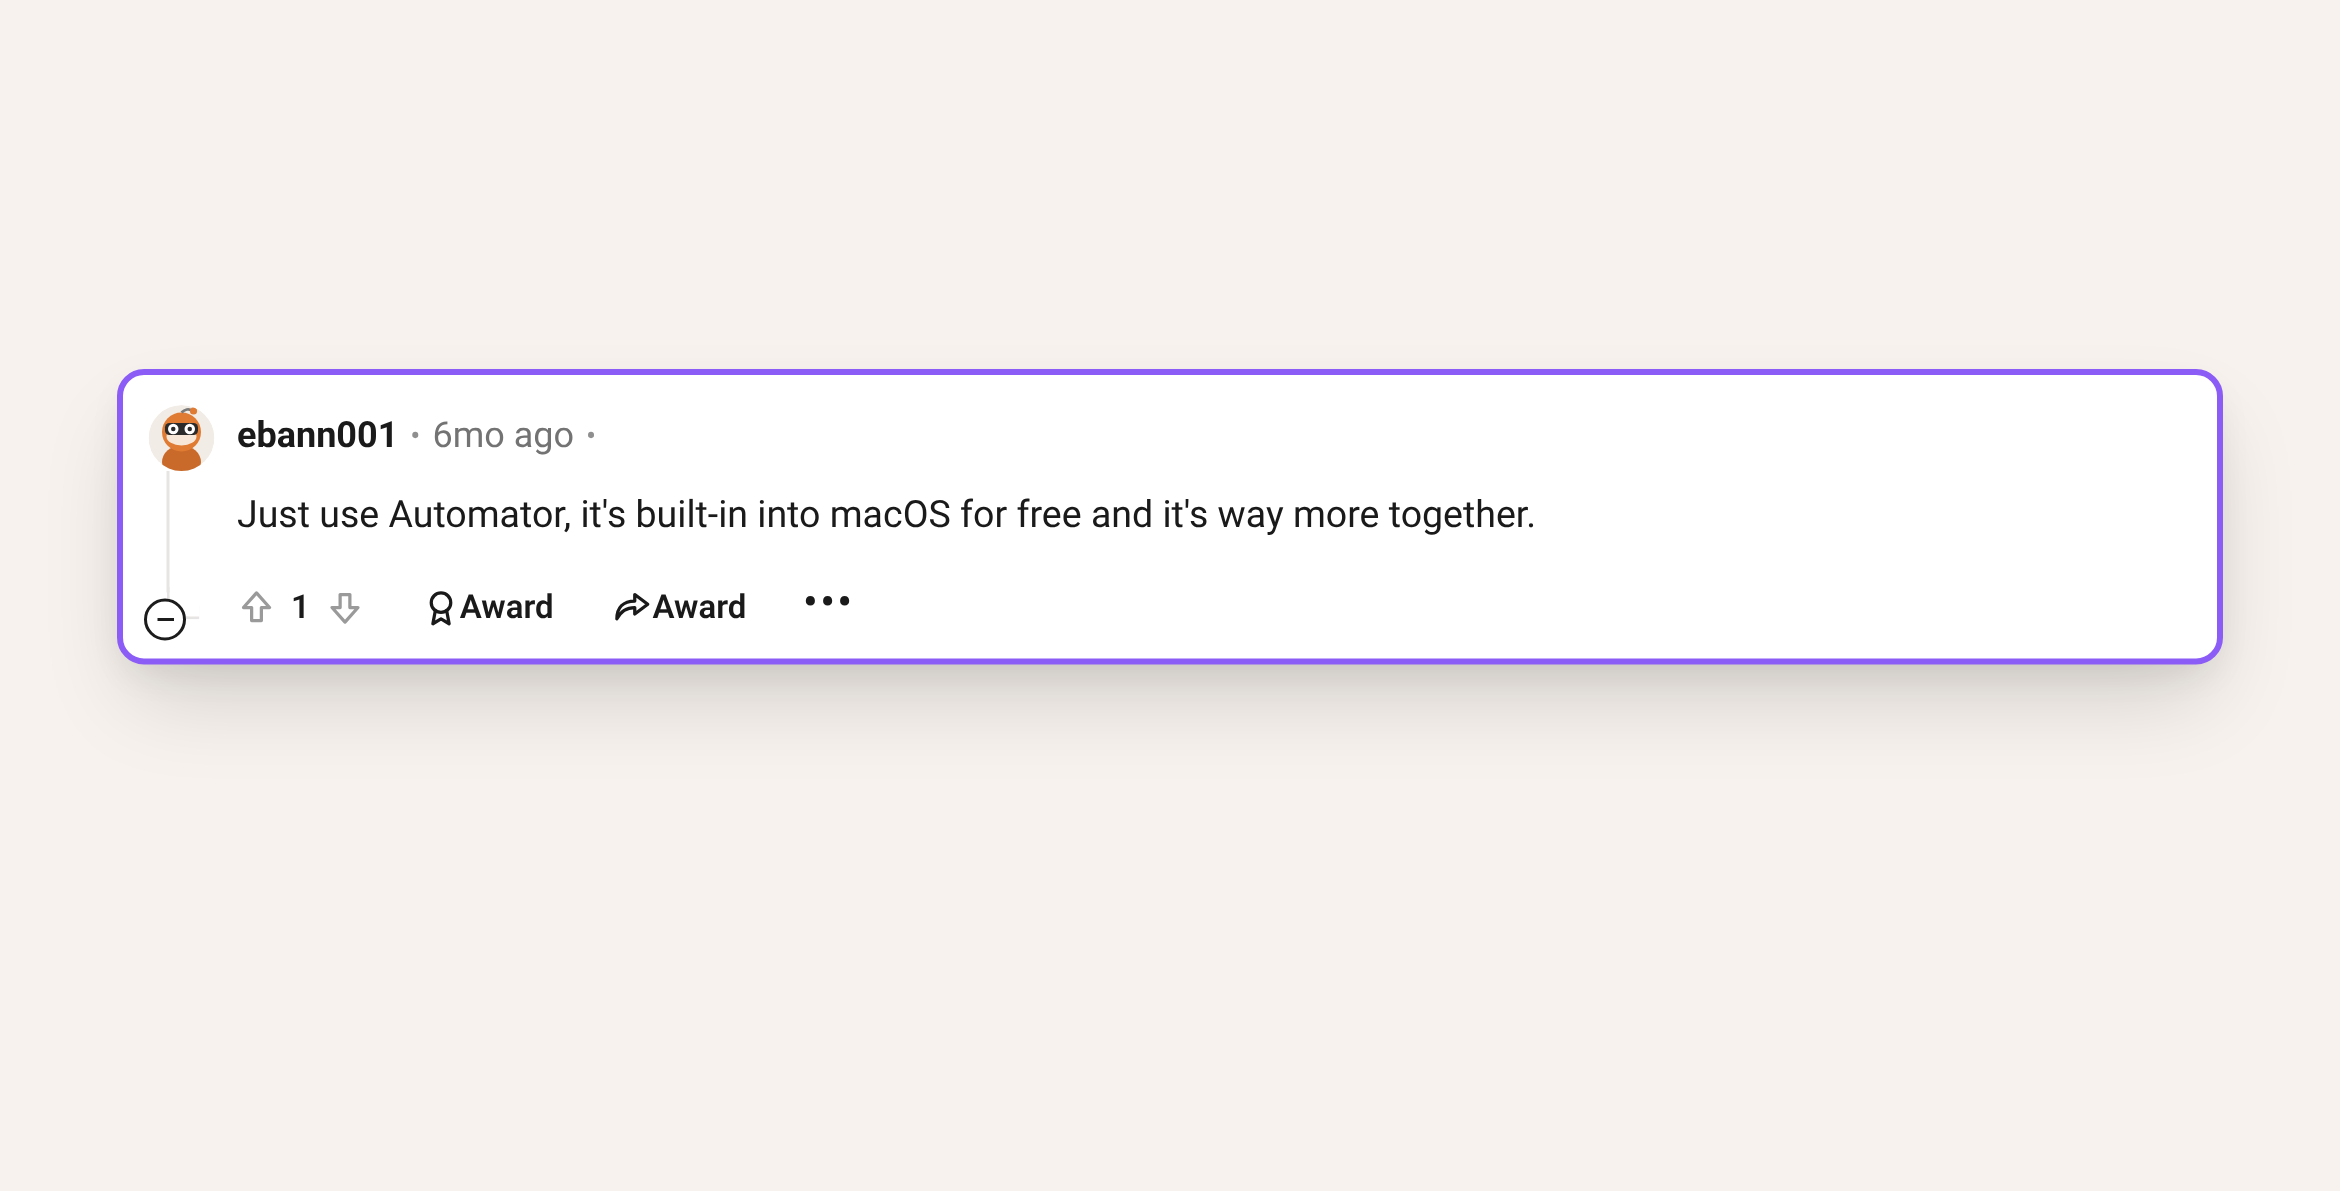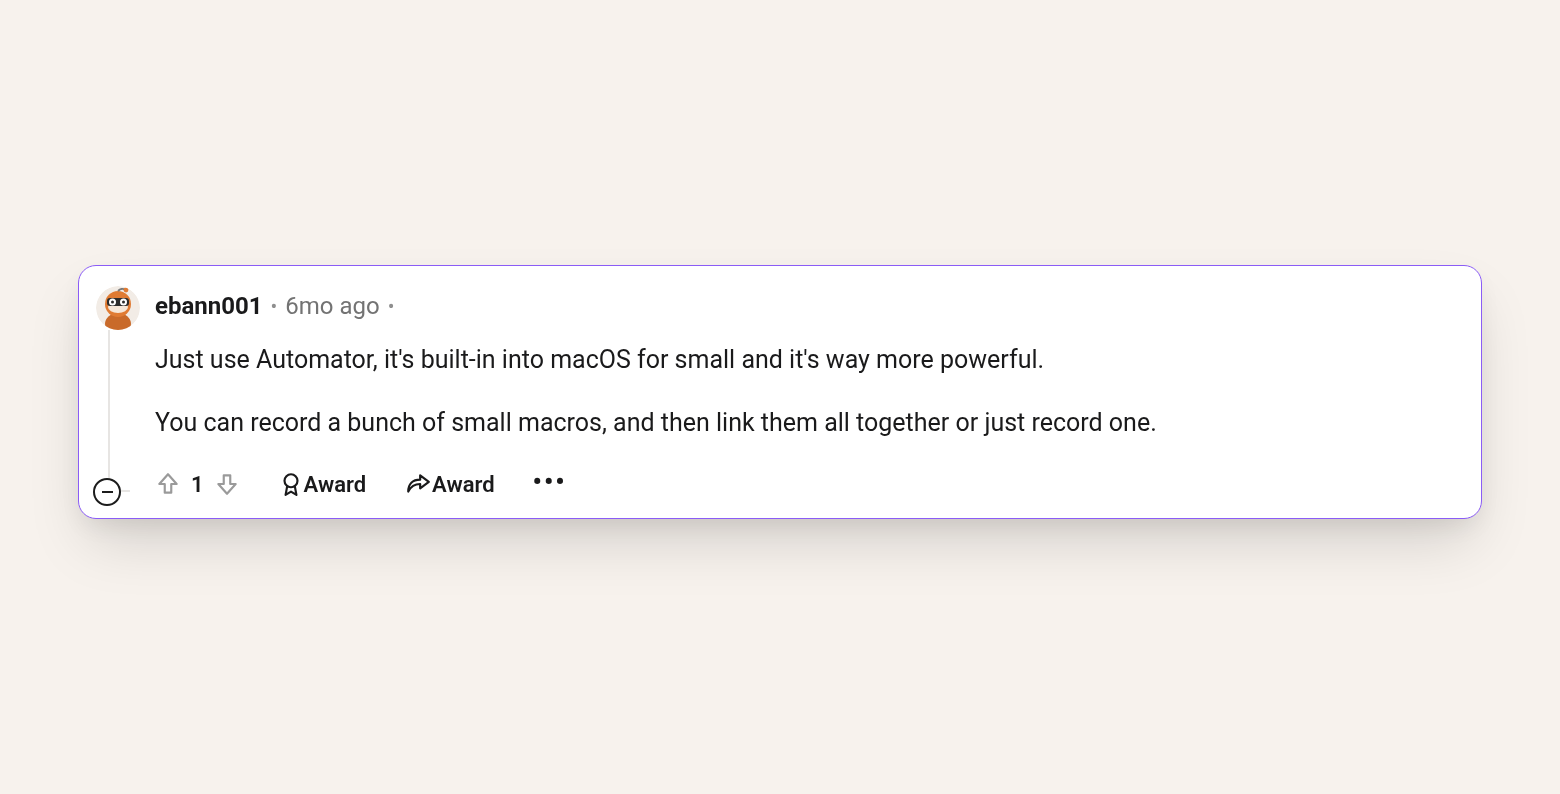--- a/index.html
+++ b/index.html
@@ -13,25 +13,25 @@
     overflow: hidden;
   }
   .stage {
     width: 1560px;
     height: 794px;
     position: relative;
   }
   .comment-card {
     position: absolute;
     left: 78px;
-    top: 265px;
+    top: 246px;
     width: 1404px;
     background: #ffffff;
     border-radius: 18px;
-    border: 1px solid #8b5cf6;
+    border: 4px solid #8b5cf6;
     box-shadow: 0 30px 60px -10px rgba(0,0,0,0.15), 0 10px 25px -5px rgba(0,0,0,0.08);
     padding: 18px 28px 12px 0;
   }
   .comment-inner {
     display: flex;
     align-items: stretch;
   }
   .left-col {
     width: 70px;
     flex: 0 0 70px;
@@ -196,22 +196,21 @@
       <div class="main-col">
 
         <div class="meta-row">
           <span class="username">ebann001</span>
           <span class="dot">•</span>
           <span class="timestamp">6mo ago</span>
           <span class="dot">•</span>
         </div>
 
         <div class="body">
-          <p>Just use Automator, it's built-in into macOS for small and it's way more powerful.</p>
-          <p>You can record a bunch of small macros, and then link them all together or just record one.</p>
+          <p>Just use Automator, it's built-in into macOS for free and it's way more together.</p>
         </div>
 
         <div class="actions-row">
 
           <div class="vote-group">
             <span>
               <svg width="26" height="26" viewBox="0 0 24 24" fill="none" stroke="#9a9a9a" stroke-width="2" stroke-linejoin="round" stroke-linecap="round">
                 <path d="M12 3 L20 12 L15 12 L15 20 L9 20 L9 12 L4 12 Z"></path>
               </svg>
             </span>

